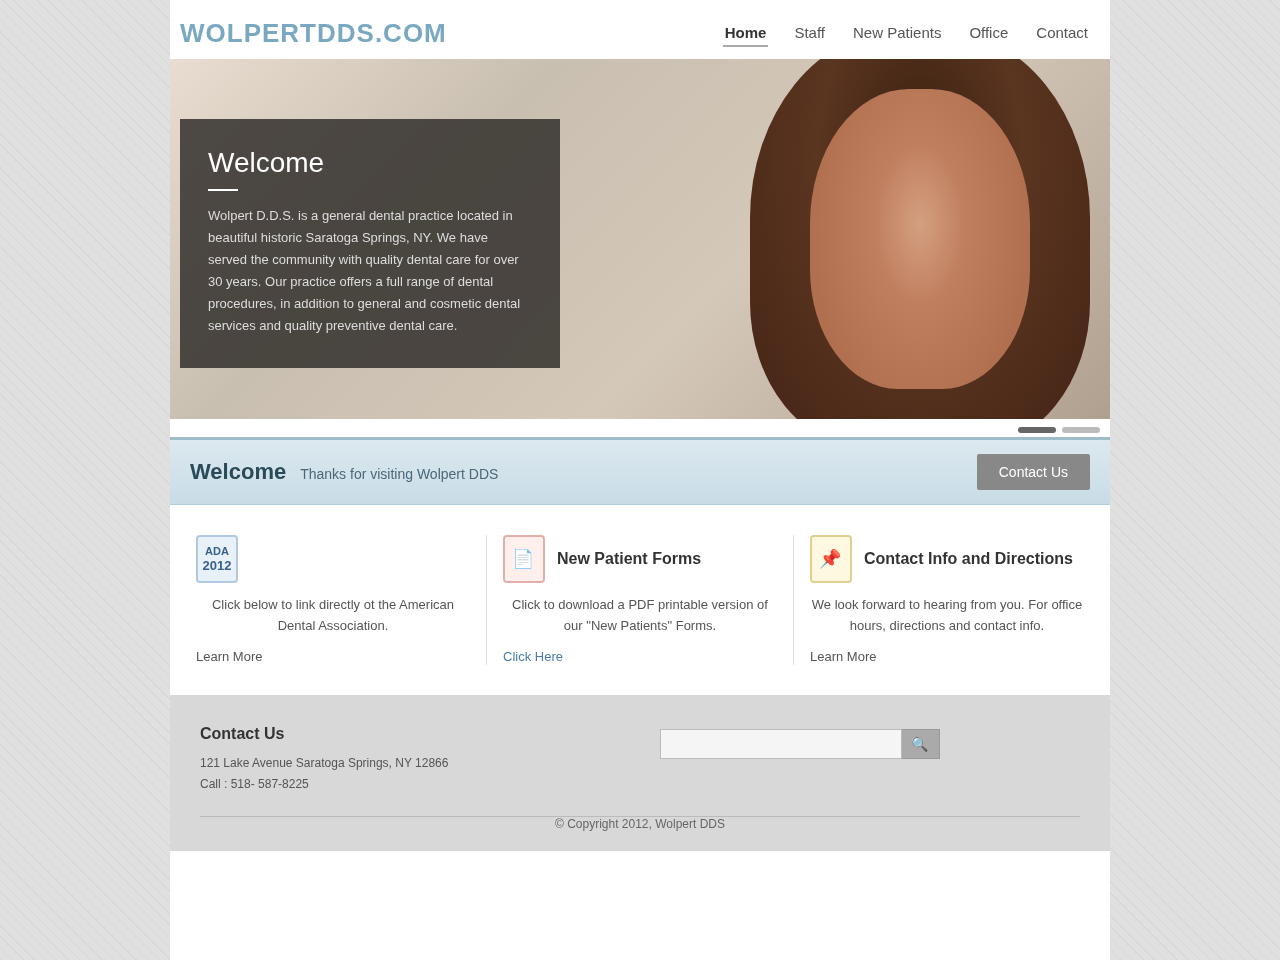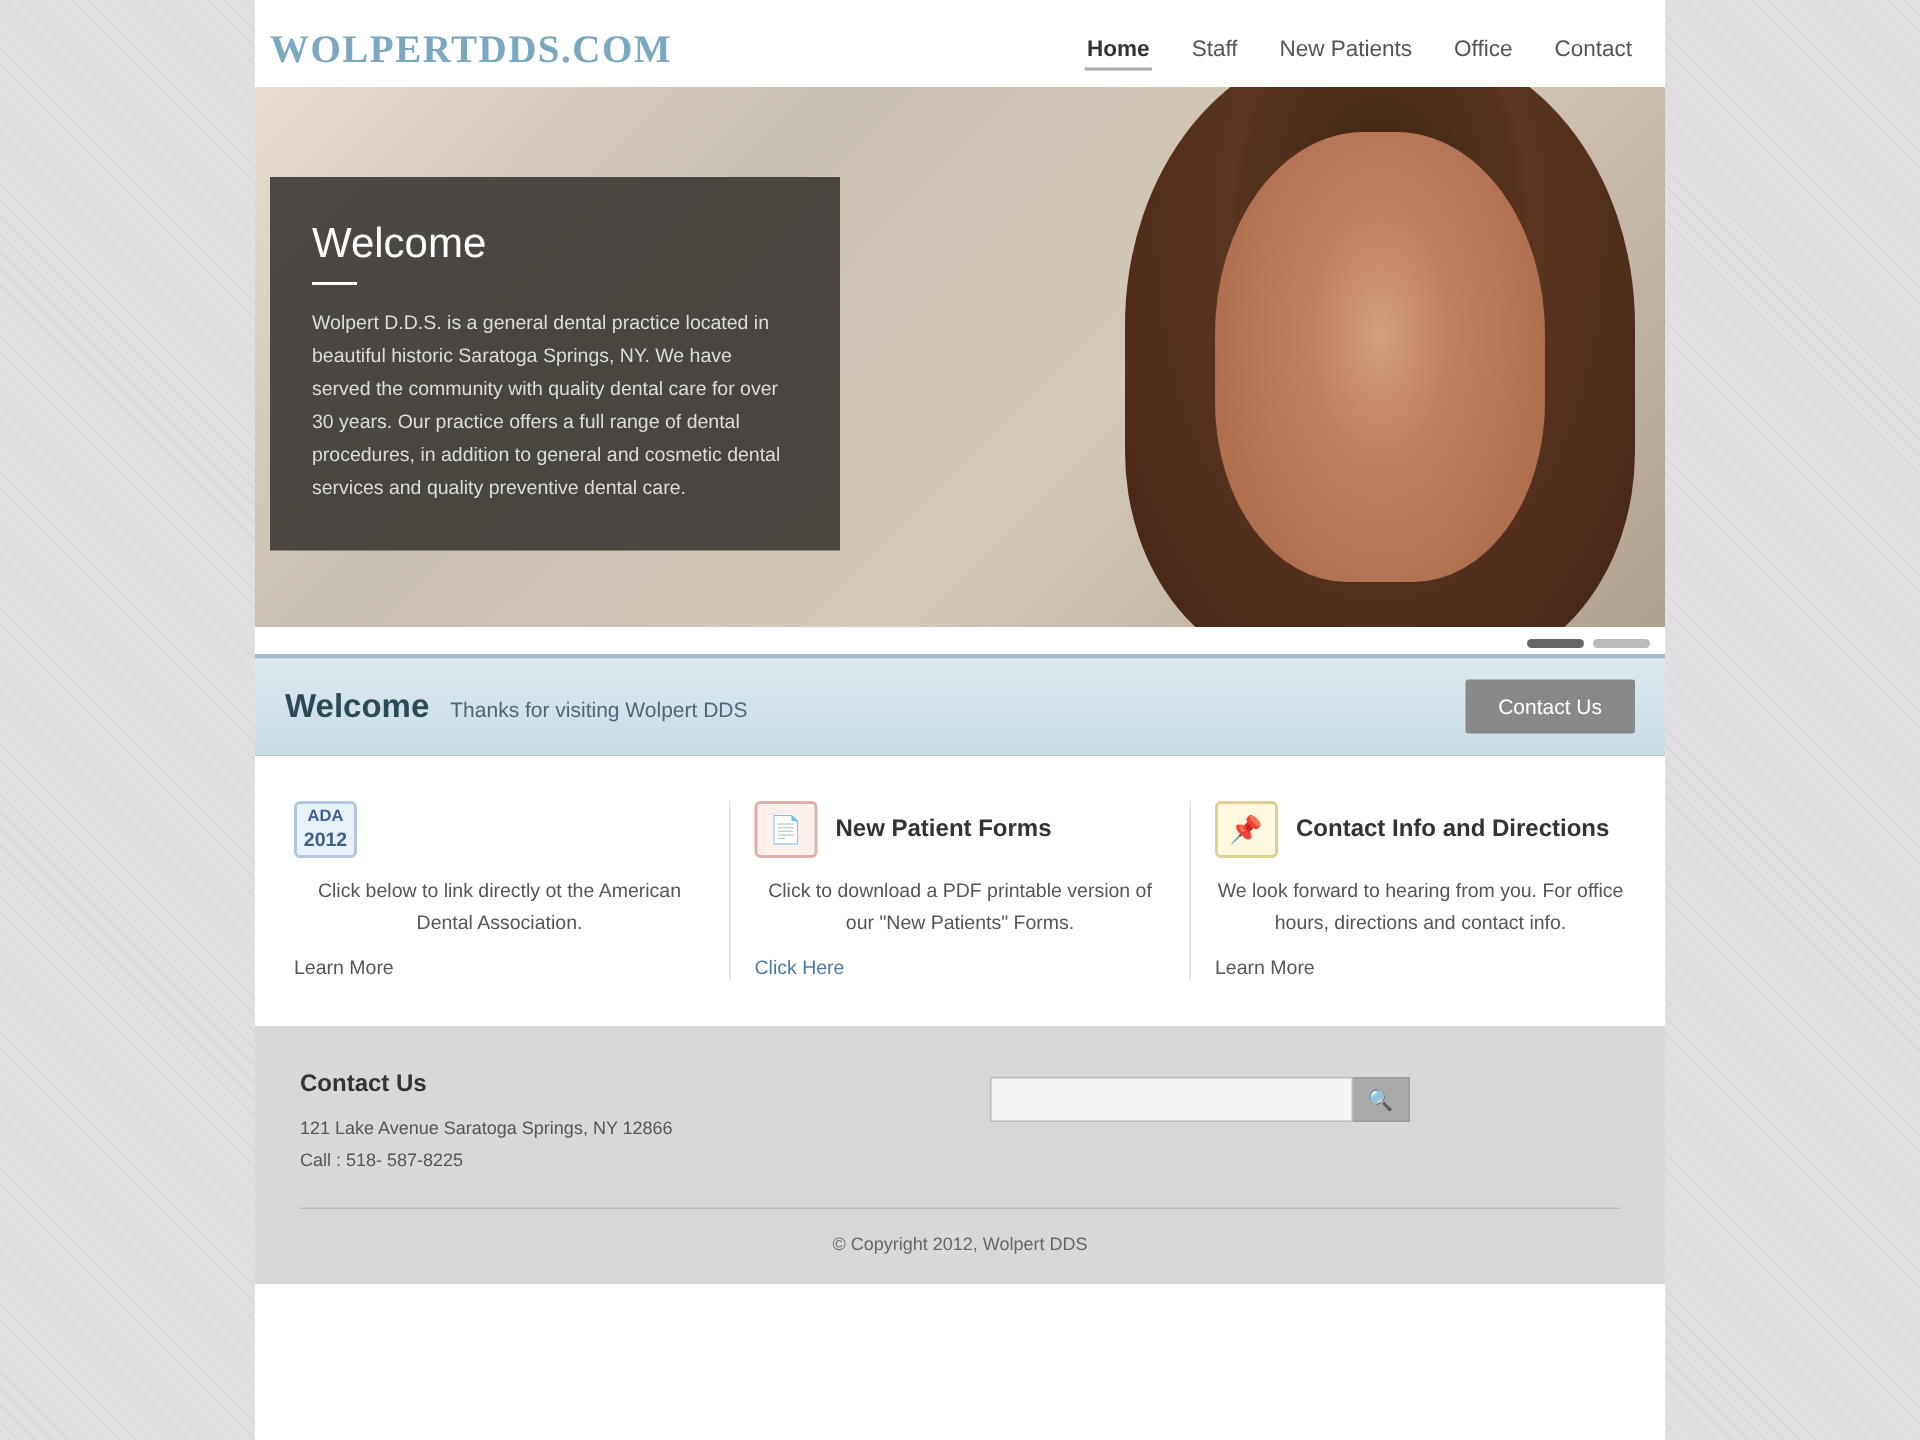--- a/index.html
+++ b/index.html
@@ -19,21 +19,21 @@
       align-items: center;
       justify-content: space-between;
       padding: 18px 20px 10px 10px;
       background: #fff;
     }
     .logo {
       font-size: 26px;
       font-weight: bold;
       color: #7aa8c0;
       letter-spacing: 1px;
-      font-family: Liberation Serif, serif;
+      font-family: Liberation Sans, sans-serif;
     }
     nav { display: flex; gap: 24px; }
     nav a {
       text-decoration: none;
       color: #555;
       font-size: 15px;
       padding: 4px 2px;
     }
     nav a.active { color: #333; font-weight: bold; border-bottom: 2px solid #aaa; }
 
@@ -157,21 +157,21 @@
     .col:last-child { border-right: none; }
 
     .col-header {
       display: flex;
       align-items: center;
       gap: 12px;
       margin-bottom: 12px;
     }
     .col-icon {
       width: 42px;
-      height: 38px;
+      height: 48px;
       flex-shrink: 0;
       border-radius: 4px;
       display: flex;
       align-items: center;
       justify-content: center;
       font-size: 20px;
     }
     .ada-icon {
       background: #e8f0f8;
       border: 2px solid #b0c8e0;
@@ -260,21 +260,20 @@
       background: #aaa;
       border: 1px solid #999;
       border-left: none;
       padding: 6px 10px;
       cursor: pointer;
       color: #fff;
       font-size: 14px;
     }
     .footer-bottom {
       text-align: center;
-      padding-top: 16px;
       border-top: 1px solid #bbb;
       font-size: 12px;
       color: #666;
     }
 
     
     body::before {
       content: '';
       position: fixed;
       top: 0; left: 0; right: 0; bottom: 0;

